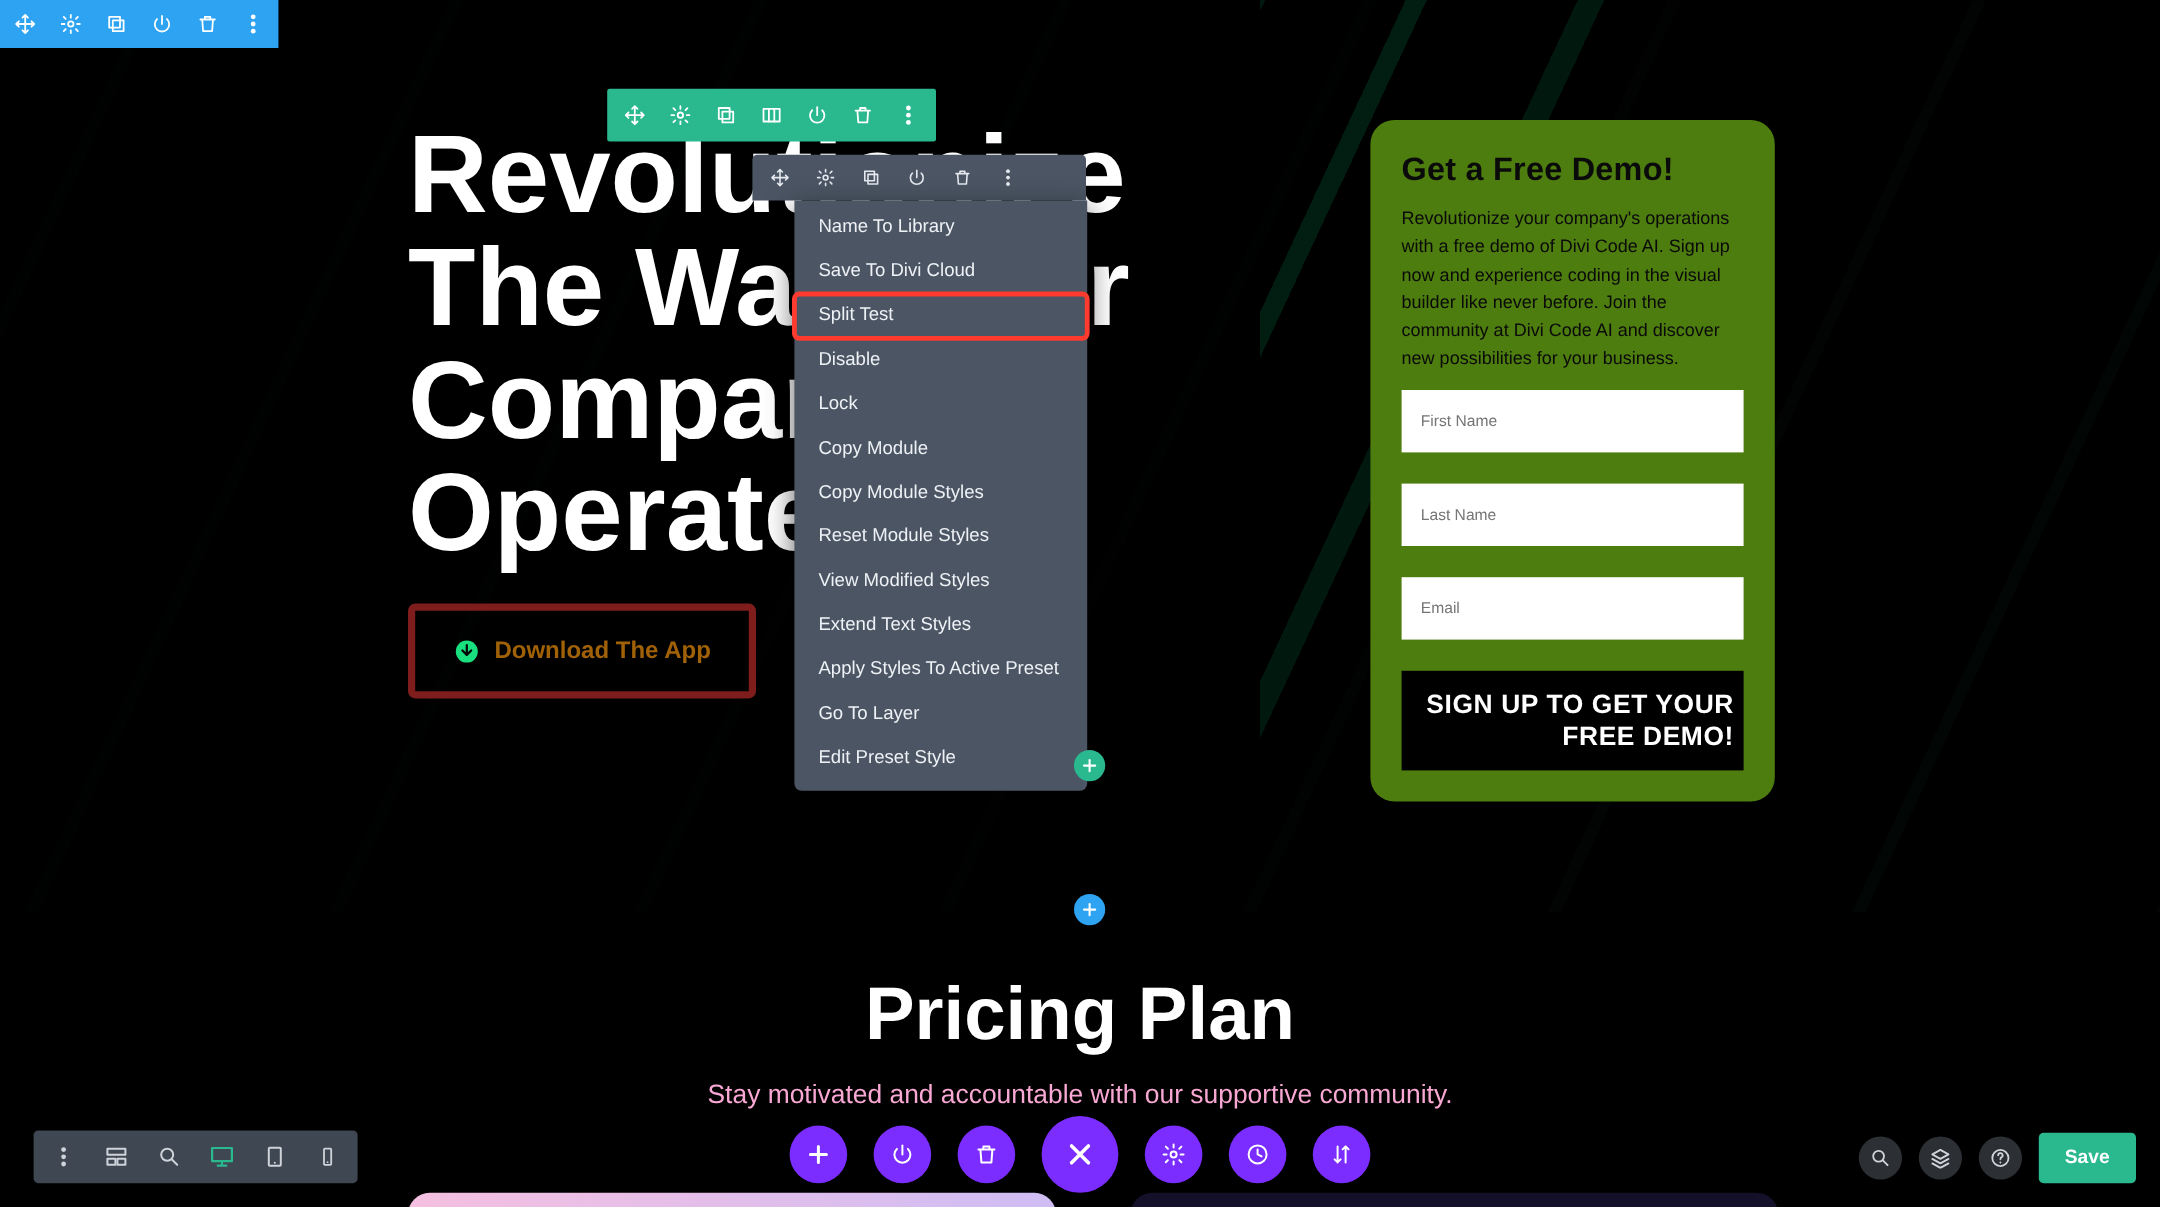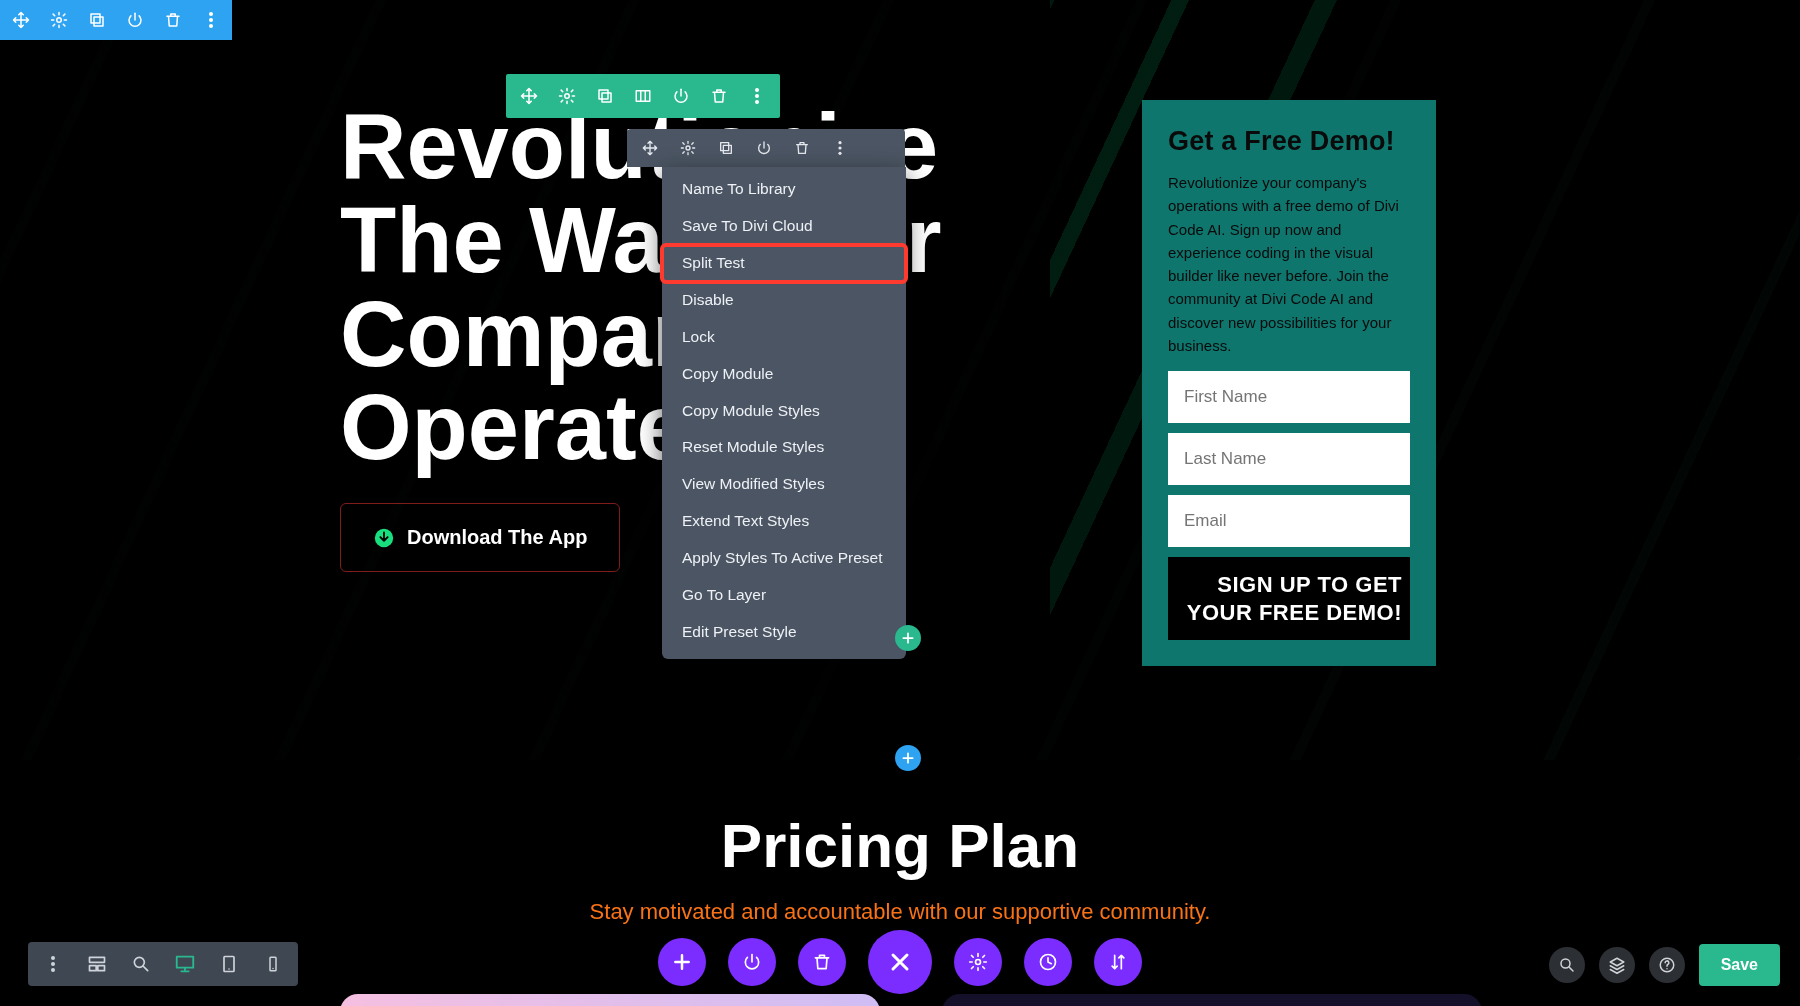--- a/index.html
+++ b/index.html
@@ -37,38 +37,38 @@
   .mod-toolbar { position:absolute; top:129px; left:627px; height:38px; background:#4b5563; display:flex; align-items:center; padding:0 12px; gap:16px; border-radius:4px 4px 0 0; width:278px; }
 
   
   .context-menu { position:absolute; top:167px; left:662px; width:244px; background:#4b5563; border-radius:0 0 6px 6px; padding:4px 0 8px 0; box-shadow:0 8px 24px rgba(0,0,0,.6); }
   .context-menu .item { padding:8px 20px; font-size:15.5px; color:#eef1f5; cursor:pointer; line-height:1.35; }
   .context-menu .item.highlight { outline:4px solid #ff3b30; outline-offset:-2px; border-radius:4px; }
 
   
   .hero { position:absolute; top:100px; left:340px; width:780px; }
   .hero h1 { font-size:92px; font-weight:800; line-height:1.02; letter-spacing:0px; color:#fff; }
-  .download-btn { margin-top:28px; display:inline-flex; align-items:center; gap:12px; border:1px solid #7f1d1d; color:#ffffff; padding:22px 32px; font-size:20px; font-weight:700; border-radius:6px; cursor:pointer; background:transparent; }
-
-  
-  .demo { position:absolute; top:100px; left:1142px; width:294px; background:#0f766e; color:#0a0a0a; padding:26px 26px 26px 26px; }
+  .download-btn { margin-top:28px; display:inline-flex; align-items:center; gap:12px; border:6px solid #7f1d1d; color:#a16207; padding:22px 32px; font-size:20px; font-weight:700; border-radius:6px; cursor:pointer; background:transparent; }
+
+  
+  .demo { position:absolute; top:100px; left:1142px; width:337px; background:#4d7c0f; color:#0a0a0a; padding:26px 26px 26px 26px;border-radius:20px; }
   .demo h2 { font-size:27px; font-weight:800; margin-bottom:14px; letter-spacing:.2px; }
   .demo p { font-size:15px; line-height:1.55; margin-bottom:14px; }
-  .demo .field { width:100%; height:52px; background:#fff; color:#111; font-size:17px; padding:0 16px; margin-bottom:10px; border:none; }
+  .demo .field { width:100%; height:52px; background:#fff; color:#111; font-size:13px; padding:0 16px; margin-bottom:26px; border:none; }
   .demo .submit { width:100%; background:#000; color:#fff; font-size:22px; font-weight:800; letter-spacing:.5px; padding:14px 8px; text-align:right; cursor:pointer; line-height:1.25; }
 
   
   .round-add { position:absolute; width:26px; height:26px; border-radius:50%; display:flex; align-items:center; justify-content:center; cursor:pointer; }
   .add-teal { background:#2ab88f; top:625px; left:895px; }
   .add-blue { background:#2ea3f2; top:745px; left:895px; }
 
   
   .pricing { position:absolute; top:810px; left:0; right:0; text-align:center; }
   .pricing h2 { font-size:62px; font-weight:800; }
-  .pricing p { margin-top:18px; font-size:22px; color:#f97316; }
+  .pricing p { margin-top:18px; font-size:22px; color:#f9a8d4; }
 
   
   .card-left { position:absolute; top:994px; left:340px; width:540px; height:40px; border-radius:18px 18px 0 0;
     background:linear-gradient(90deg,#f5bfe0,#cfbdf4); }
   .card-right { position:absolute; top:994px; left:942px; width:540px; height:40px; border-radius:18px 18px 0 0;
     background:#14102a; }
 
   
   .resp-toolbar { position:absolute; left:28px; bottom:20px; height:44px; background:#3f4752; border-radius:4px; display:flex; align-items:center; padding:0 12px; gap:18px; }
   .resp-toolbar .ricon { width:26px; height:26px; display:flex; align-items:center; justify-content:center; cursor:pointer; }

